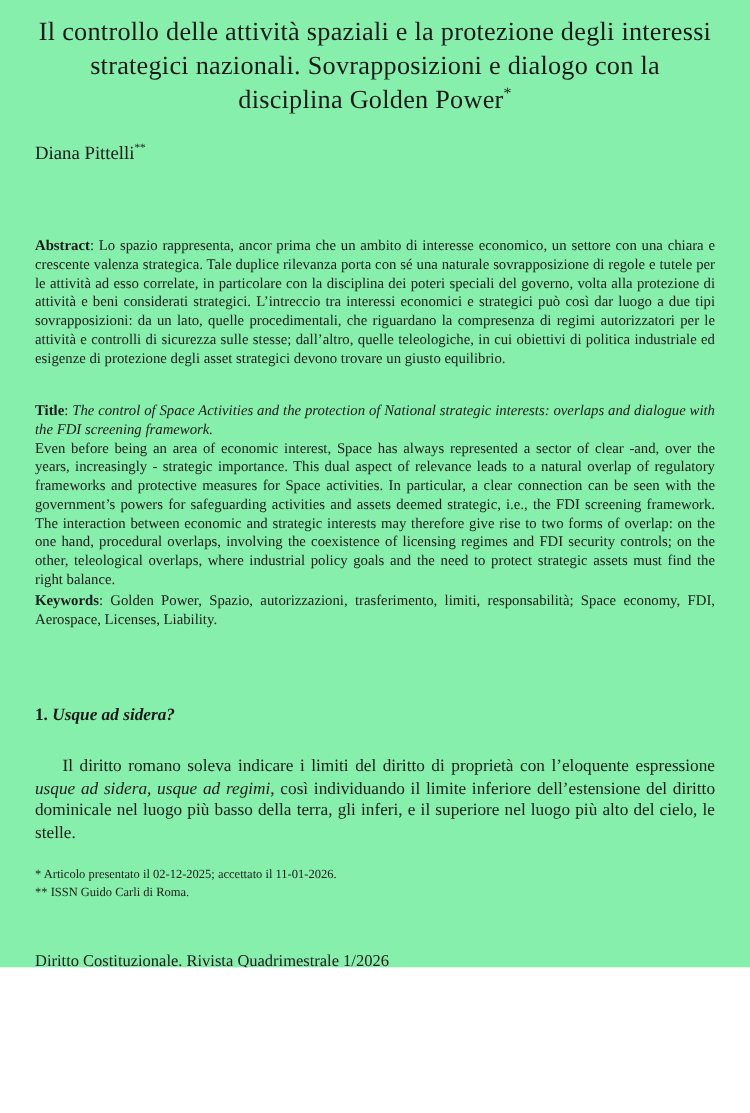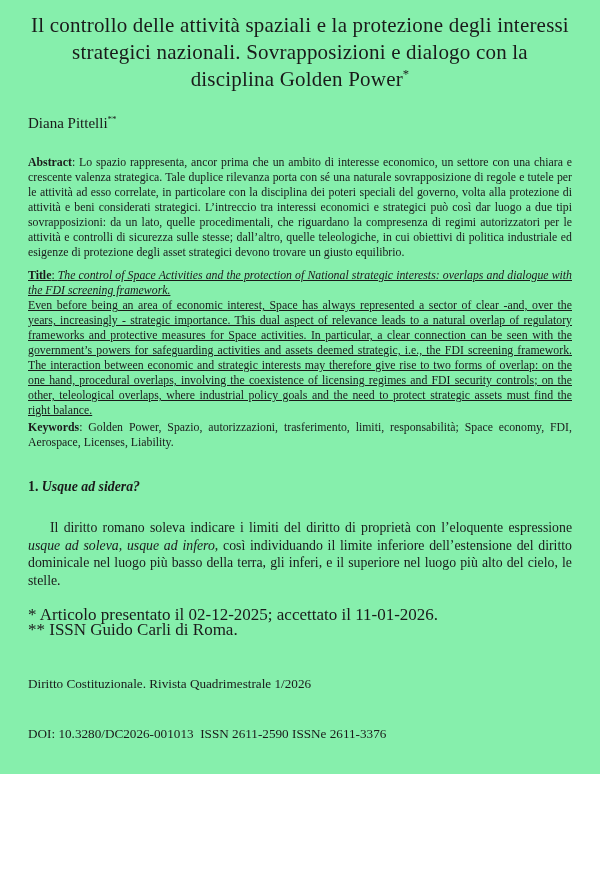--- a/index.html
+++ b/index.html
@@ -29,42 +29,42 @@
     margin-top: 21px;
     font-size: 15px;
     line-height: 19px;
   }
   .small-block {
     font-size: 11.8px;
     line-height: 15px;
     text-align: justify;
     margin: 0;
   }
-  .abstract-it { margin-top: 22px; }
-  .abstract-en { margin-top: 8px; text-decoration: underline; }
+  .abstract-it { margin-top: 56px; }
+  .abstract-en { margin-top: 27px; }
   .keywords   { margin-top: 2px; }
   .bold-label { font-weight: bold; }
   .italic { font-style: italic; }
   .section-heading {
-    margin: 28px 0 0 0;
+    margin: 60px 0 0 0;
     font-size: 13.8px;
     line-height: 17px;
     font-weight: bold;
   }
   .section-heading .italic { font-weight: bold; }
   .body-para {
     margin: 24px 0 0 0;
     font-size: 13.8px;
     line-height: 17.5px;
     text-align: justify;
     text-indent: 22px;
   }
   .footnotes {
     margin-top: 18px;
-    font-size: 17px;
+    font-size: 10px;
     line-height: 15px;
   }
   .fn-row { text-align: left; }
   .journal {
     margin-top: 6px;
     text-align: left;
     font-size: 13.2px;
     line-height: 16.5px;
     white-space: pre-wrap;
   }
@@ -88,21 +88,21 @@
   <div class="author"><span>Diana Pittelli</span><sup>**</sup></div>
 
   <p class="small-block abstract-it"><span class="bold-label">Abstract</span><span>: </span><span>Lo spazio rappresenta, ancor prima che un ambito di interesse economico, un settore con una chiara e crescente valenza strategica. Tale duplice rilevanza porta con sé una naturale sovrapposizione di regole e tutele per le attività ad esso correlate, in particolare con la disciplina dei poteri speciali del governo, volta alla protezione di attività e beni considerati strategici. L’intreccio tra interessi economici e strategici può così dar luogo a due tipi sovrapposizioni: da un lato, quelle procedimentali, che riguardano la compresenza di regimi autorizzatori per le attività e controlli di sicurezza sulle stesse; dall’altro, quelle teleologiche, in cui obiettivi di politica industriale ed esigenze di protezione degli asset strategici devono trovare un giusto equilibrio.</span></p>
 
   <p class="small-block abstract-en"><span class="bold-label">Title</span><span>: </span><span class="italic">The control of Space Activities and the protection of National strategic interests: overlaps and dialogue with the FDI screening framework.</span><br><span>Even before being an area of economic interest, Space has always represented a sector of clear -and, over the years, increasingly - strategic importance. This dual aspect of relevance leads to a natural overlap of regulatory frameworks and protective measures for Space activities. In particular, a clear connection can be seen with the government’s powers for safeguarding activities and assets deemed strategic, i.e., the FDI screening framework. The interaction between economic and strategic interests may therefore give rise to two forms of overlap: on the one hand, procedural overlaps, involving the coexistence of licensing regimes and FDI security controls; on the other, teleological overlaps, where industrial policy goals and the need to protect strategic assets must find the right balance.</span></p>
 
   <p class="small-block keywords"><span class="bold-label">Keywords</span><span>: </span><span>Golden Power, Spazio, autorizzazioni, trasferimento, limiti, responsabilità; Space economy, FDI, Aerospace, Licenses, Liability.</span></p>
 
   <h2 class="section-heading"><span>1.</span> <span class="italic">Usque ad sidera?</span></h2>
 
-  <p class="body-para"><span>Il diritto romano soleva indicare i limiti del diritto di proprietà con l’eloquente espressione </span><span class="italic">usque ad soleva, usque ad infero</span><span>, così individuando il limite inferiore dell’estensione del diritto dominicale nel luogo più basso della terra, gli inferi, e il superiore nel luogo più alto del cielo, le stelle.</span></p>
+  <p class="body-para"><span>Il diritto romano soleva indicare i limiti del diritto di proprietà con l’eloquente espressione </span><span class="italic">usque ad sidera, usque ad regimi</span><span>, così individuando il limite inferiore dell’estensione del diritto dominicale nel luogo più basso della terra, gli inferi, e il superiore nel luogo più alto del cielo, le stelle.</span></p>
 
   <div class="footnotes">
     <div class="fn-row"><span>*</span> <span>Articolo presentato il 02-12-2025; accettato il 11-01-2026.</span></div>
     <div class="fn-row"><span>**</span> <span>ISSN Guido Carli di Roma.</span></div>
   </div>
 
   <div class="journal">
     <div>Diritto Costituzionale. Rivista Quadrimestrale 1/2026</div>
     <div>DOI: 10.3280/DC2026-001013  ISSN 2611-2590 ISSNe 2611-3376</div>
   </div>

